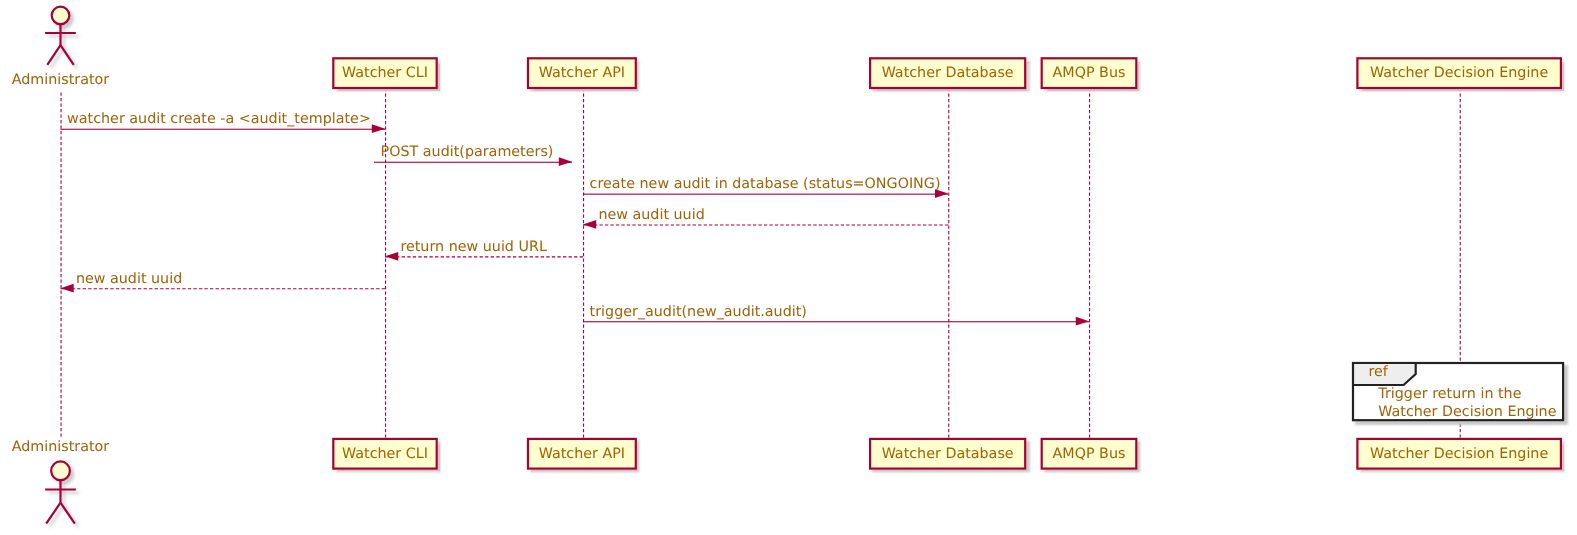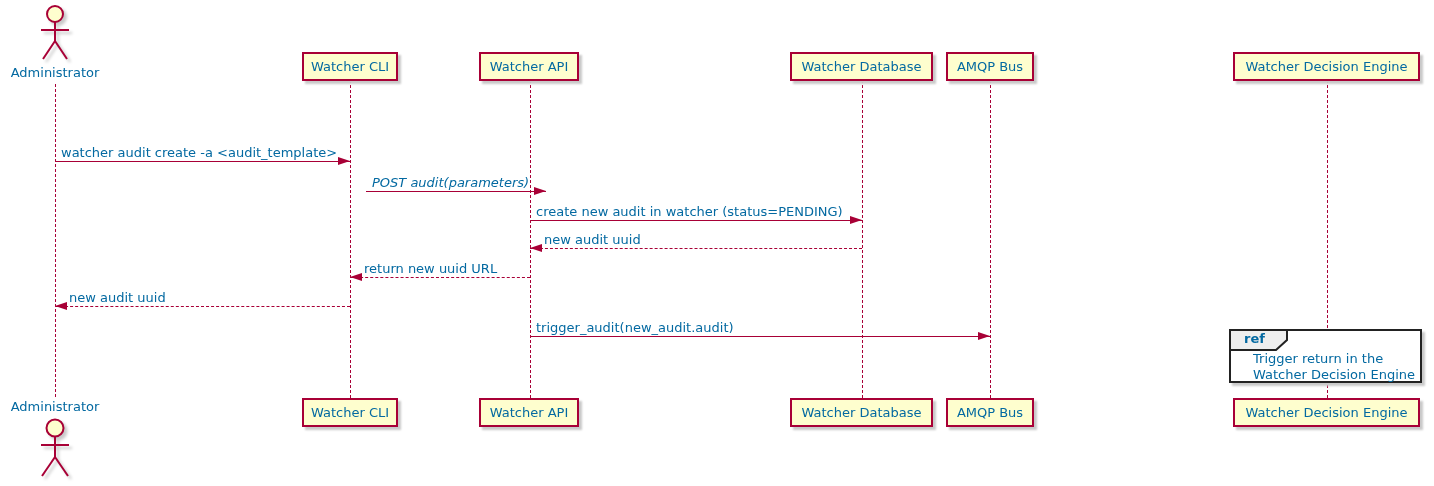--- a/index.html
+++ b/index.html
@@ -3,21 +3,21 @@
 <meta charset="utf-8">
 <style>
   html, body { margin: 0; padding: 0; background: #ffffff; }
   #canvas {
     position: relative;
     width: 1434px;
     height: 486px;
     background: #ffffff;
     font-family: "DejaVu Sans", "Liberation Sans", sans-serif;
     font-size: 13px;
-    color: #0369a1;
+    color: #a16207;
     overflow: hidden;
   }
 
   
   .lifeline {
     position: absolute;
     width: 0;
     border-left: 1px dashed #A80036;
     z-index: 1;
   }
@@ -52,21 +52,20 @@
   }
 
   
   .msg { position: absolute; z-index: 2; }
   .msg-label {
     display: block;
     height: 16px;
     line-height: 15px;
     white-space: nowrap;
     padding-left: 6px;
-    margin-top: 44px;
   }
   .msg.left .msg-label { padding-left: 14px; }
   .msg-line { position: relative; height: 0; border-top: 1px solid #A80036; }
   .msg.dashed .msg-line { border-top-style: dashed; }
   .arrowhead {
     position: absolute;
     width: 0; height: 0;
     top: -5px;
     border-top: 4.5px solid transparent;
     border-bottom: 4.5px solid transparent;
@@ -82,21 +81,21 @@
     box-sizing: border-box;
     background: #ffffff;
     border: 2px solid #222222;
     box-shadow: 3px 3px 2px #c9c9c9;
     z-index: 4;
   }
   .ref-tab { position: absolute; left: -2px; top: -2px; }
   .ref-keyword {
     position: absolute;
     left: 13px; top: 0px;
-    font-weight: bold;
+    font-weight: normal;
     z-index: 5;
     text-align: center;
   }
   .ref-body {
     position: absolute;
     left: 22px; top: 20px;
     line-height: 16px;
     white-space: nowrap;
   }
 </style>
@@ -127,29 +126,29 @@
   <div class="pbox" style="left:946px; top:52px; width:88px;">AMQP Bus</div>
   <div class="pbox" style="left:1233px;top:52px; width:187px;">Watcher Decision Engine</div>
 
   <div class="msg right solid" style="left:55px; top:101px; width:295px;">
     <span class="msg-label">watcher audit create -a &lt;audit_template&gt;</span>
     <div class="msg-line">
         <span class="arrowhead right"></span>
       </div>
   </div>
 
-  <div class="msg right solid" style="left:366px; top:131px; width:180px;font-style:italic;">
+  <div class="msg right solid" style="left:340px; top:131px; width:180px;">
     <span class="msg-label">POST audit(parameters)</span>
     <div class="msg-line">
         <span class="arrowhead right"></span>
       </div>
   </div>
 
   <div class="msg right solid" style="left:530px; top:160px; width:332px;">
-    <span class="msg-label">create new audit in watcher (status=PENDING)</span>
+    <span class="msg-label">create new audit in database (status=ONGOING)</span>
     <div class="msg-line">
         <span class="arrowhead right"></span>
       </div>
   </div>
 
   <div class="msg left dashed" style="left:530px; top:188px; width:332px;">
     <span class="msg-label">new audit uuid</span>
     <div class="msg-line">
         <span class="arrowhead left"></span>
       </div>

